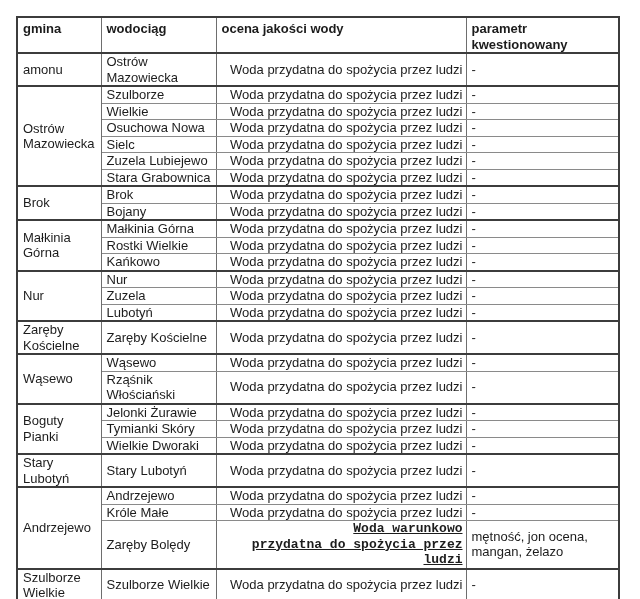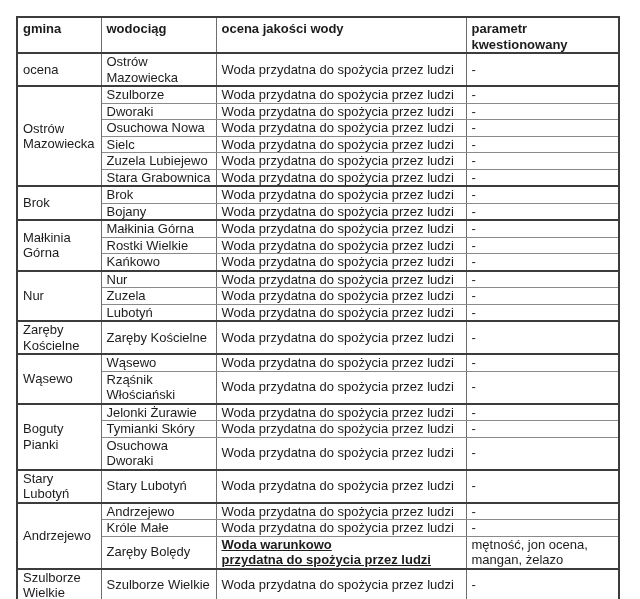--- a/index.html
+++ b/index.html
@@ -43,24 +43,25 @@
     vertical-align: middle;
     border: 1px solid #8a8a8a;
     border-left-color: #6e6e6e;
     border-right-color: #6e6e6e;
     height: 15.5px;
     overflow: hidden;
   }
   table.wq tr.group-start td {
     border-top: 2px solid #3c3c3c;
   }
-  table.wq td.ocena { white-space: pre-line; }
+  table.wq td.ocena { white-space: pre-line; text-align: right; }
   table.wq td.ocena.conditional {
     font-weight: bold;
     text-decoration: underline;
+    font-family: Liberation Mono, monospace;
   }
 </style>
 </head>
 <body>
 
 <div class="page">
   <table class="wq">
     <colgroup>
       <col class="c-gmina">
       <col class="c-wodociag">
@@ -70,33 +71,33 @@
     <thead>
         <tr>
           <th>gmina</th>
           <th>wodociąg</th>
           <th>ocena jakości wody</th>
           <th>parametr kwestionowany</th>
         </tr>
       </thead>
     <tbody>
         <tr class="group-start">
-          <td rowspan="1" class="gmina">ocena</td>
+          <td rowspan="1" class="gmina">amonu</td>
           <td class="wodociag">Ostrów Mazowiecka</td>
           <td class="ocena">Woda przydatna do spożycia przez ludzi</td>
           <td class="parametr">-</td>
         </tr>
         <tr class="group-start">
           <td rowspan="6" class="gmina">Ostrów Mazowiecka</td>
           <td class="wodociag">Szulborze</td>
           <td class="ocena">Woda przydatna do spożycia przez ludzi</td>
           <td class="parametr">-</td>
         </tr>
         <tr>
-          <td class="wodociag">Dworaki</td>
+          <td class="wodociag">Wielkie</td>
           <td class="ocena">Woda przydatna do spożycia przez ludzi</td>
           <td class="parametr">-</td>
         </tr>
         <tr>
           <td class="wodociag">Osuchowa Nowa</td>
           <td class="ocena">Woda przydatna do spożycia przez ludzi</td>
           <td class="parametr">-</td>
         </tr>
         <tr>
           <td class="wodociag">Sielc</td>
@@ -178,21 +179,21 @@
           <td class="wodociag">Jelonki Żurawie</td>
           <td class="ocena">Woda przydatna do spożycia przez ludzi</td>
           <td class="parametr">-</td>
         </tr>
         <tr>
           <td class="wodociag">Tymianki Skóry</td>
           <td class="ocena">Woda przydatna do spożycia przez ludzi</td>
           <td class="parametr">-</td>
         </tr>
         <tr>
-          <td class="wodociag">Osuchowa Dworaki</td>
+          <td class="wodociag">Wielkie Dworaki</td>
           <td class="ocena">Woda przydatna do spożycia przez ludzi</td>
           <td class="parametr">-</td>
         </tr>
         <tr class="group-start">
           <td rowspan="1" class="gmina">Stary Lubotyń</td>
           <td class="wodociag">Stary Lubotyń</td>
           <td class="ocena">Woda przydatna do spożycia przez ludzi</td>
           <td class="parametr">-</td>
         </tr>
         <tr class="group-start">

